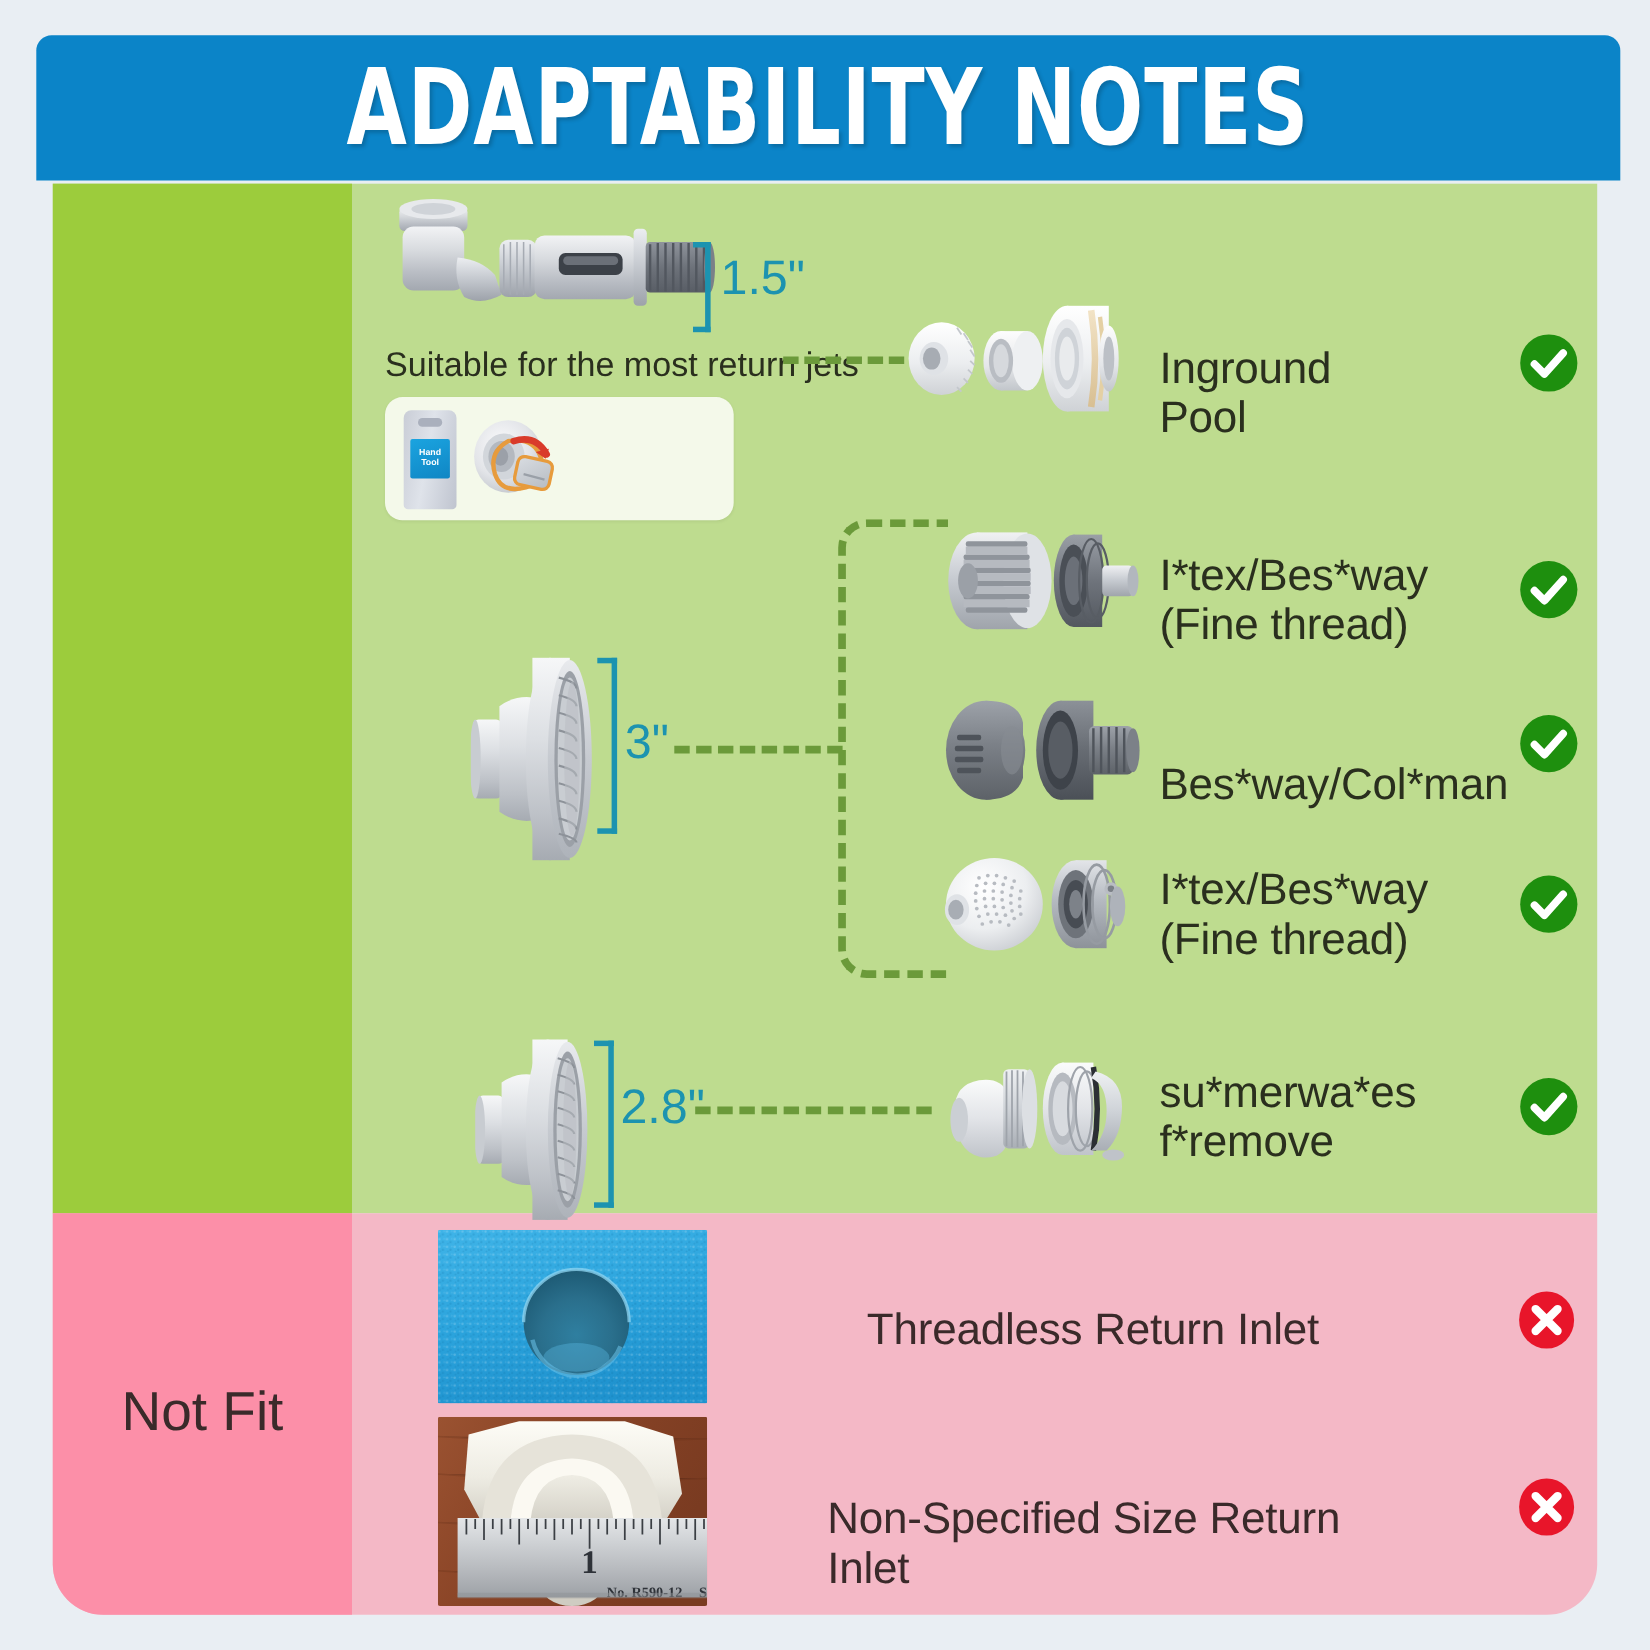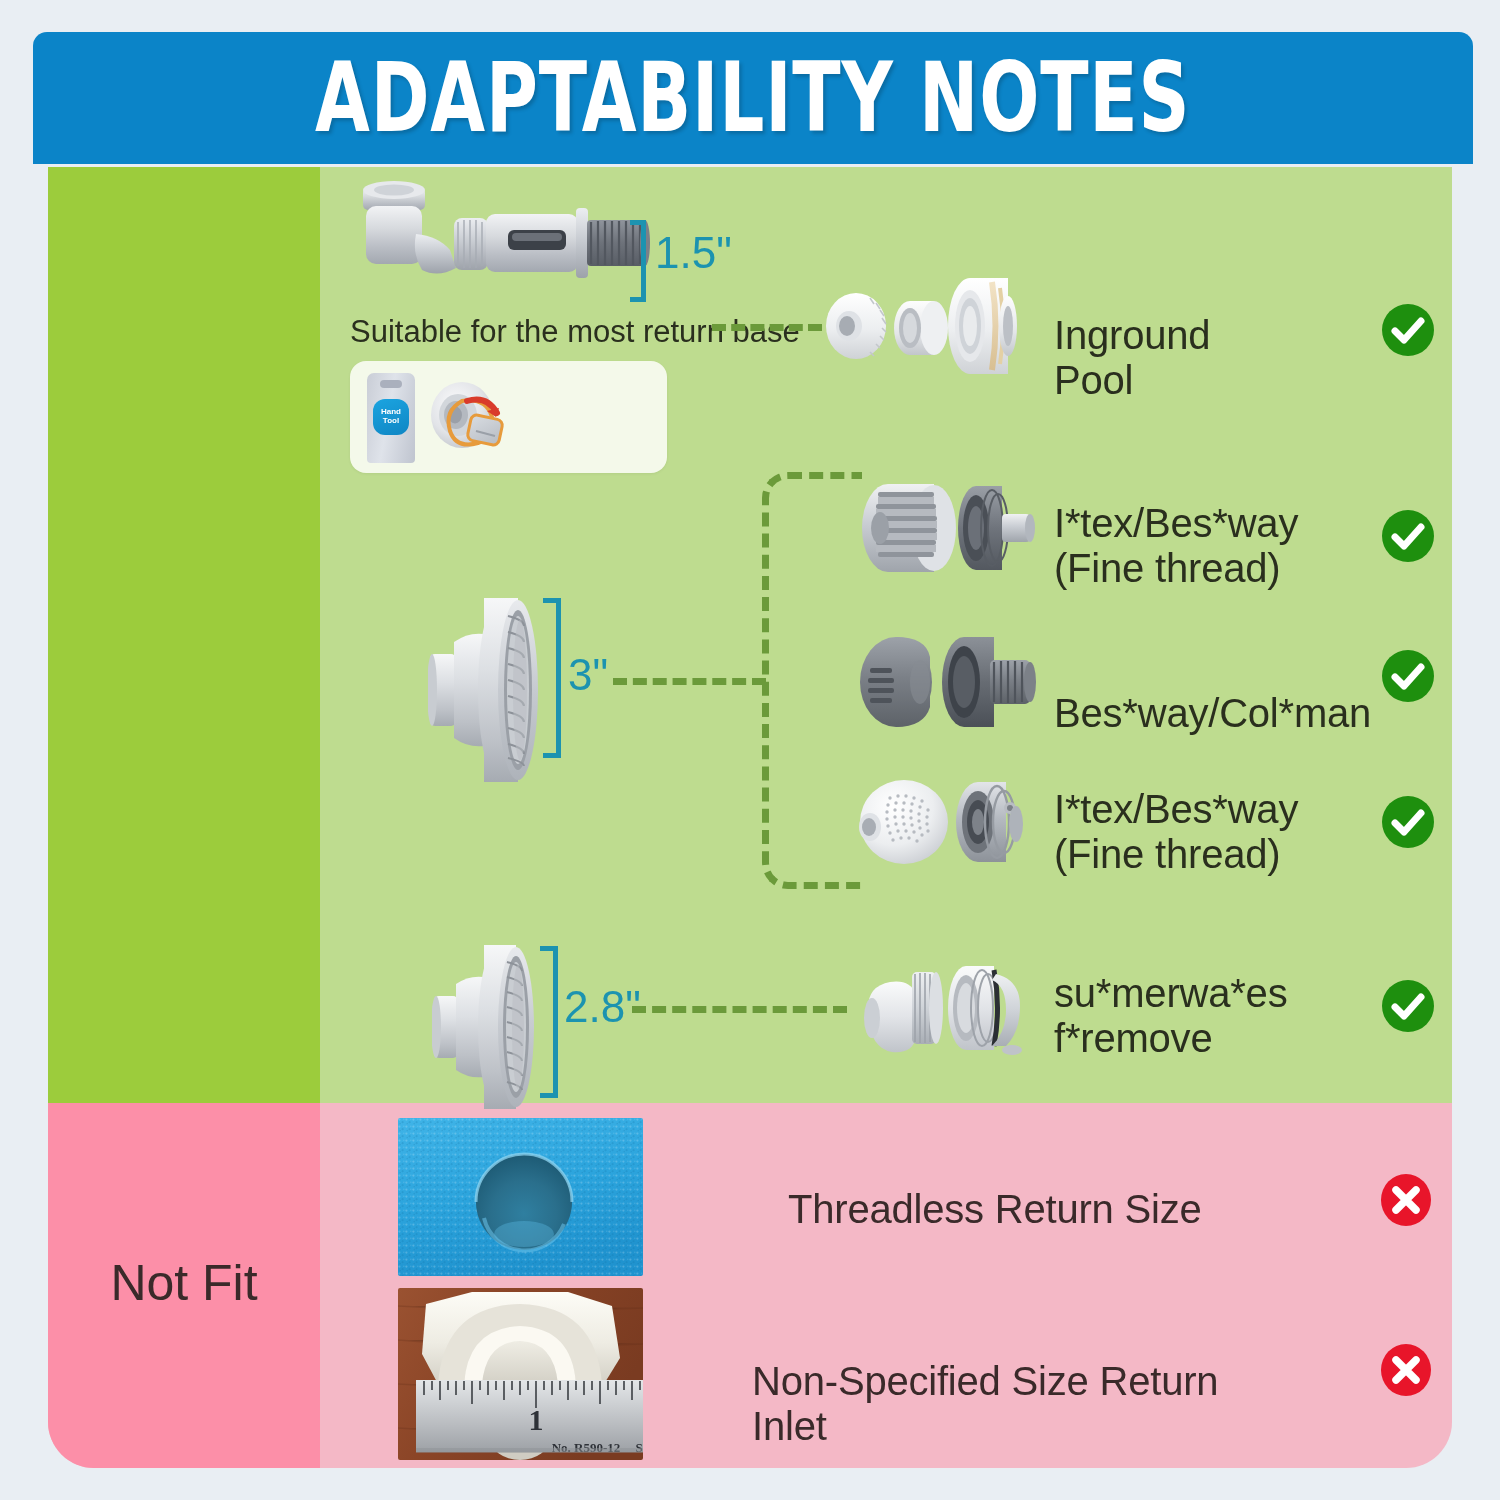--- a/index.html
+++ b/index.html
@@ -116,21 +116,21 @@
   }
   .pack-hole {
     position: absolute; left: 13px; top: 7px; width: 22px; height: 8px;
     background: #aab0bd; border-radius: 5px;
   }
   .pack-label {
     position: absolute; left: 6px; top: 26px; width: 36px; height: 36px;
     background: linear-gradient(160deg,#1ba4e0,#0f86c4);
     display: flex; align-items: center; justify-content: center;
     color: #fff; font-size: 8px; font-weight: bold; text-align: center;
-    line-height: 1.1; border-radius: 12px;
+    line-height: 1.1; border-radius: 2px;
   }
   
   .eyeball-wrap { position: absolute; left: 72px; top: 14px; width: 92px; height: 86px; }
 
   
   .art { position: absolute; }
   .art svg { display: block; }
 
   
   .photo {
@@ -209,21 +209,21 @@
         <line x1="275" y1="43" x2="275" y2="87"></line>
         <line x1="282" y1="44" x2="282" y2="86"></line>
       </g>
       <ellipse cx="287" cy="65" rx="5" ry="23" fill="#7b8088"></ellipse>
     </svg>
   </div>
 
   <div class="dim-bracket" style="left:630px; top:220px; width:16px; height:82px;"></div>
   <div class="dim-text" style="left:655px; top:228px;">1.5"</div>
 
-  <div class="note-suitable">Suitable for the most return base</div>
+  <div class="note-suitable">Suitable for the most return jets</div>
 
   <div class="dash-h" style="left:712px; top:324px; width:110px;"></div>
 
   <div class="tool-card">
     <div class="pack">
       <div class="pack-hole"></div>
       <div class="pack-label">Hand
 Tool</div>
     </div>
     <div class="eyeball-wrap">
@@ -666,21 +666,21 @@
         </pattern>
       </defs>
       <rect width="245" height="158" fill="url(#gLiner)"></rect>
       <rect width="245" height="158" fill="url(#pTex)"></rect>
       <ellipse cx="126" cy="84" rx="48" ry="48" fill="url(#gHole)"></ellipse>
       <path d="M78 84 a48 48 0 0 1 96 0" fill="none" stroke="#8fd4f0" stroke-width="3" opacity="0.75"></path>
       <path d="M86 100 a42 42 0 0 0 80 6" fill="none" stroke="#6cc3ea" stroke-width="4" opacity="0.55"></path>
       <ellipse cx="126" cy="116" rx="30" ry="13" fill="#5fc0ec" opacity="0.35"></ellipse>
     </svg>
   </div>
-  <div class="row-label pinkrow" style="left:788px; top:1176px;">Threadless Return Size</div>
+  <div class="row-label pinkrow" style="left:788px; top:1176px;">Threadless Return Inlet</div>
   <div class="badge" style="left:1378px; top:1172px;">
     <svg viewBox="0 0 56 56">
         <ellipse cx="28" cy="28" rx="25" ry="26" fill="#e8152a"></ellipse>
       <path d="M18 18 L38 38 M38 18 L18 38" stroke="#ffffff" stroke-width="7.5" stroke-linecap="round"></path>
       </svg>
   </div>
 
   <div class="photo photo-ruler">
     <svg viewBox="0 0 245 172" width="245" height="172" preserveAspectRatio="none">
       <defs>

